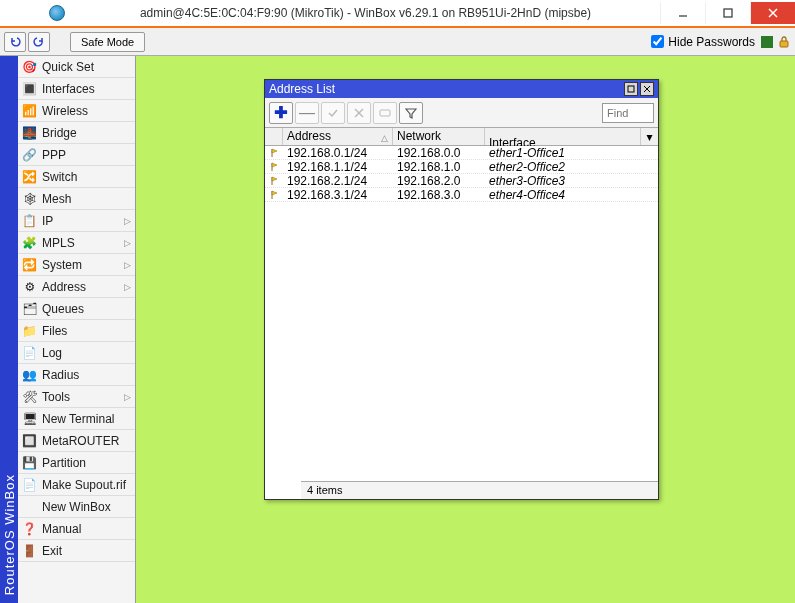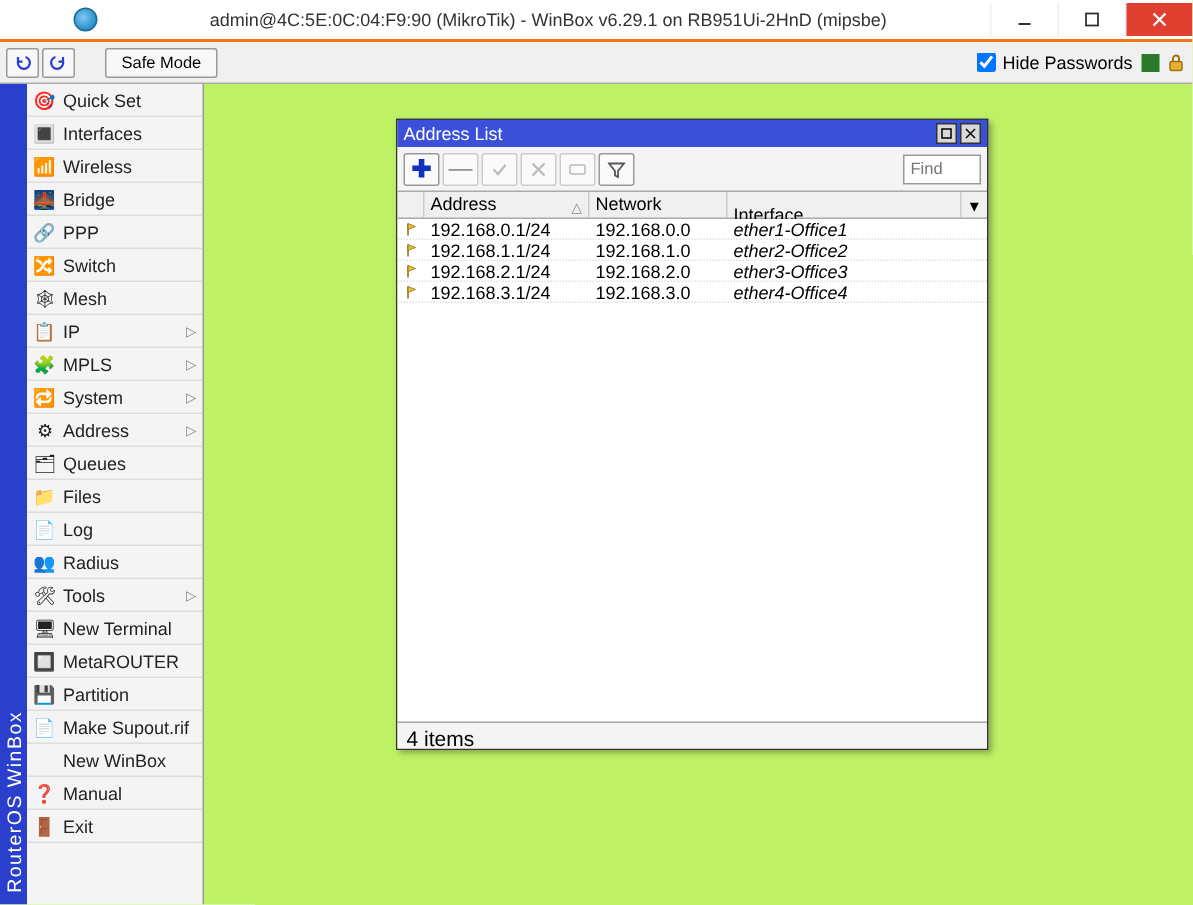--- a/index.html
+++ b/index.html
@@ -62,21 +62,21 @@
 
   .iw-body { flex: 1; overflow: auto; background: #fff; }
   .iw-row { height: 14px; display: flex; font-size: 11px; align-items: center; border-bottom: 1px dotted #e0e0e0; }
   .iw-row .cell { padding: 0 4px; overflow: hidden; white-space: nowrap; }
   .iw-row .flag { width: 18px; display: flex; justify-content: center; }
   .iw-row .flag-icon { width: 10px; height: 10px; }
   .iw-row .addr { width: 110px; }
   .iw-row .net { width: 92px; }
   .iw-row .ifc { flex: 1; font-style: italic; }
 
-  .iw-status { height: 18px; border-top: 1px solid #aaa; background: #f4f4f4; font-size: 14px; padding: 2px 6px; }
+  .iw-status { height: 18px; border-top: 1px solid #aaa; background: #f4f4f4; font-size: 11px; padding: 2px 6px; margin-left: 36px; }
 
   svg { display: block; }
 </style>
 </head>
 <body>
 
 <div class="titlebar">
   <div class="logo">
       <div class="logo-inner"></div>
     </div>

